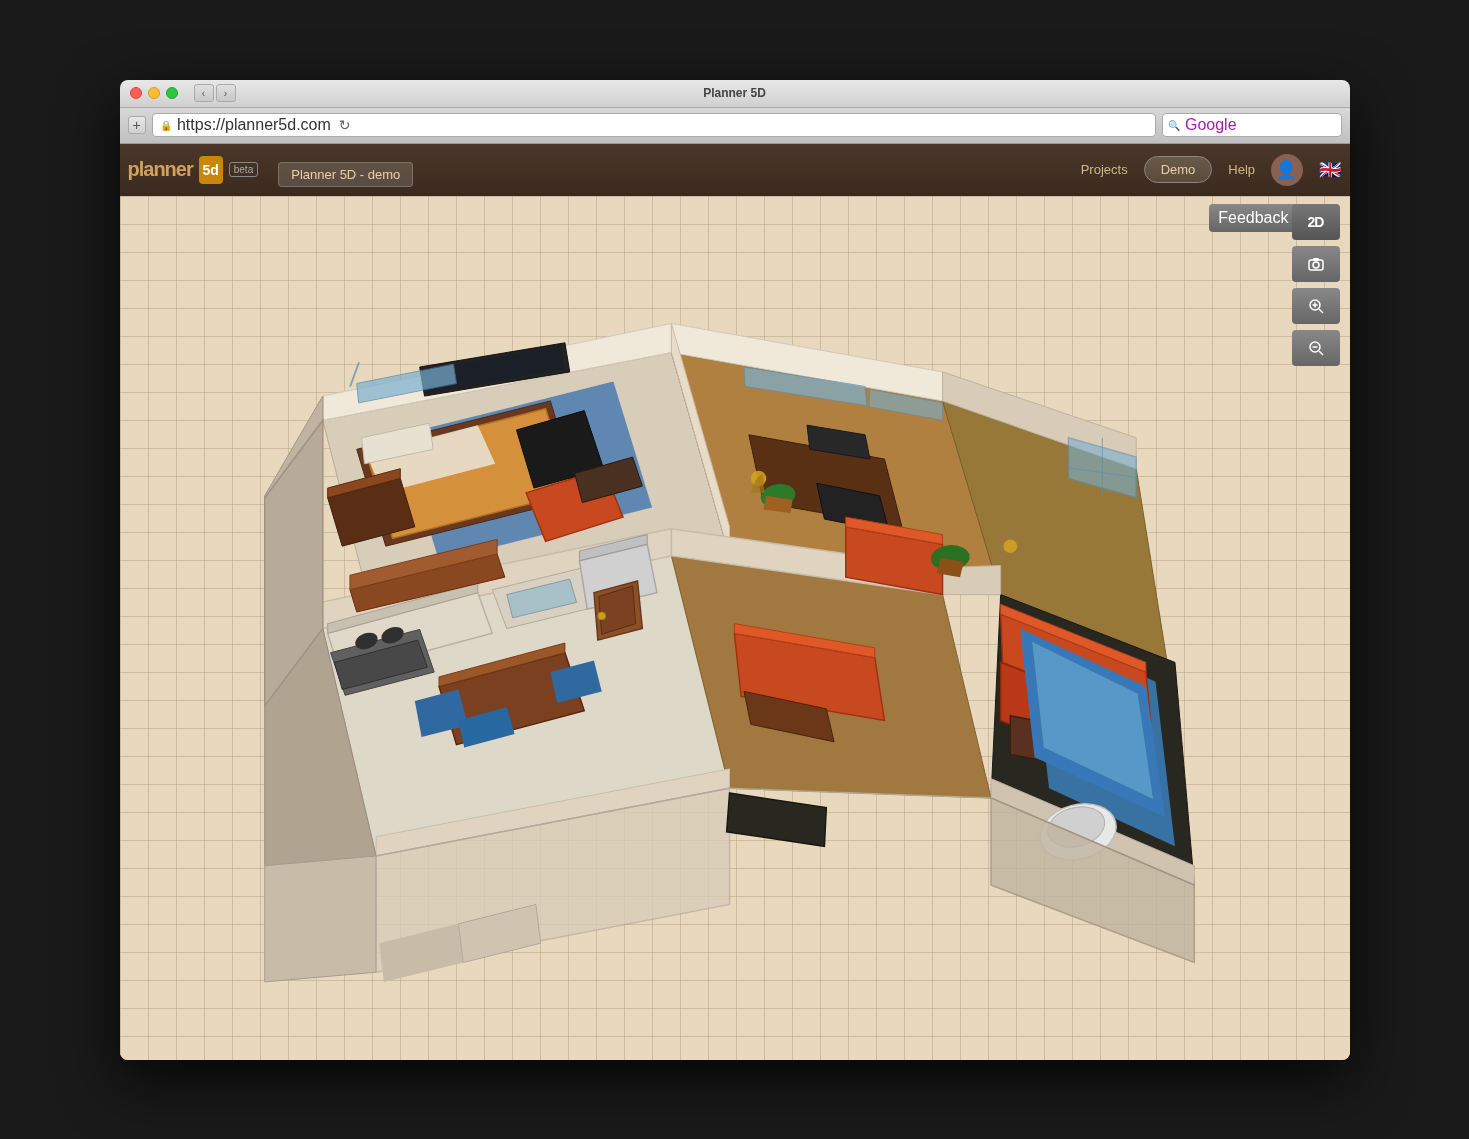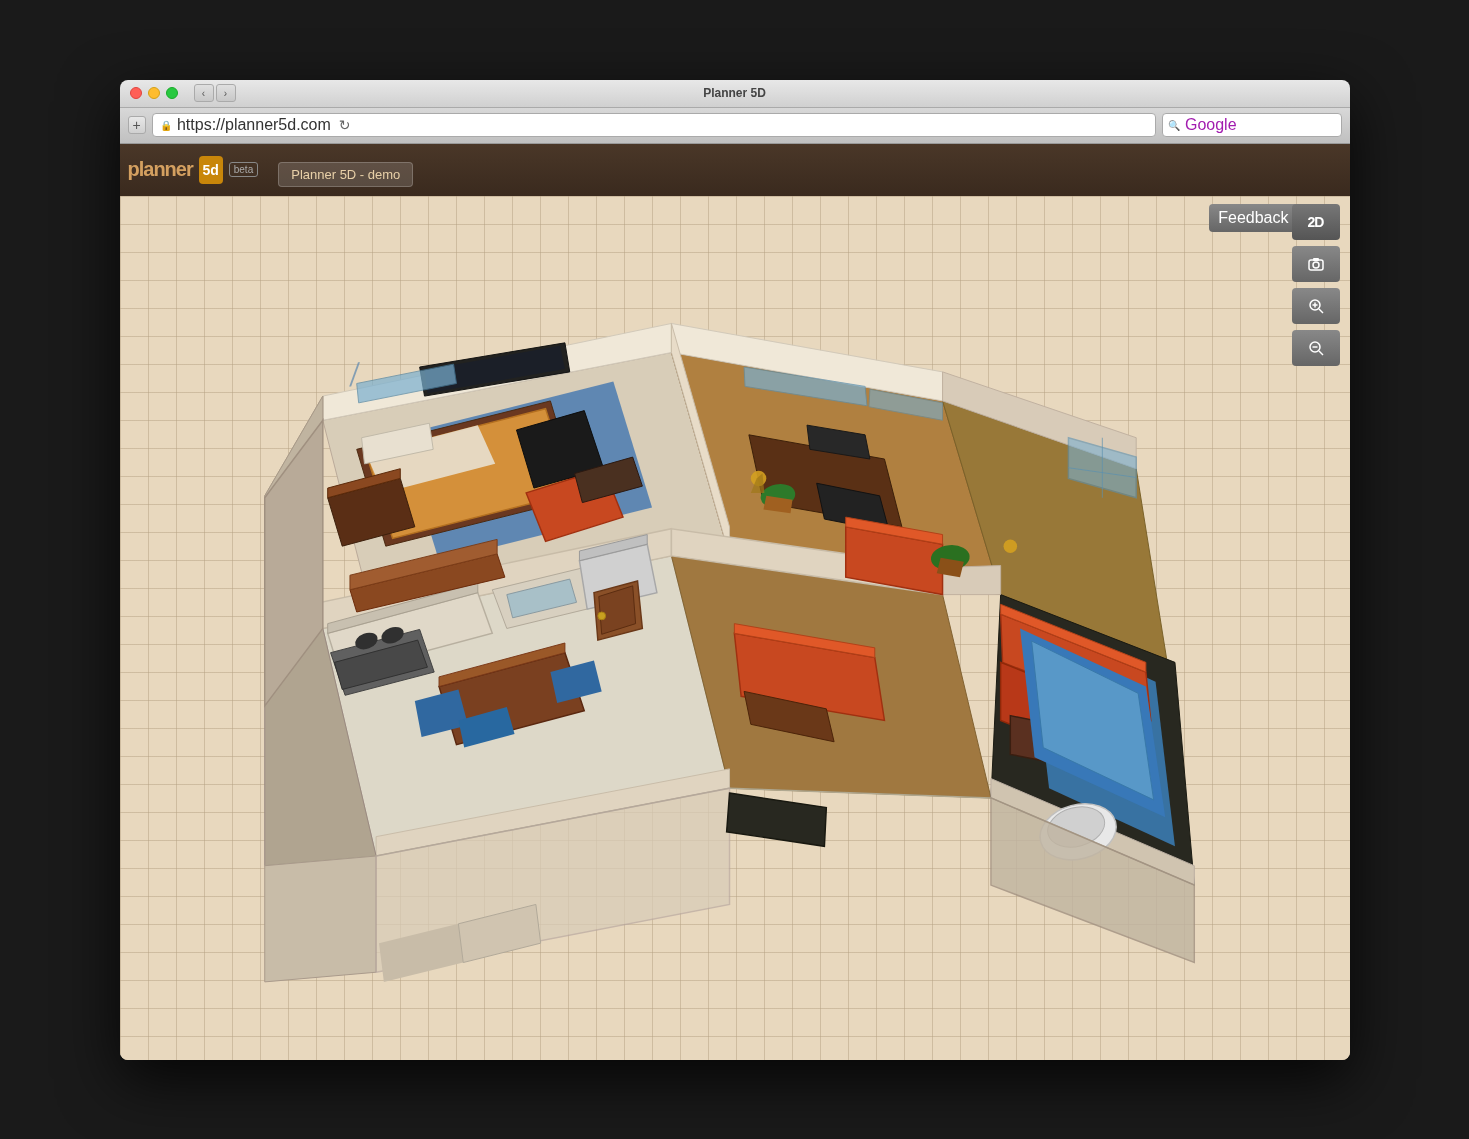--- a/index.html
+++ b/index.html
@@ -348,20 +348,27 @@
 
   <div class="app-header">
     <div class="logo-area">
       <span class="logo-text">planner</span>
       <div class="logo-icon">
         <span>5d</span>
       </div>
       <span class="beta-badge">beta</span>
     </div>
     <div class="project-name-pill">Planner 5D - demo</div>
+    <div class="header-right">
+      <span class="nav-link">Projects</span>
+      <div class="demo-btn">Demo</div>
+      <span class="nav-link">Help</span>
+      <div class="avatar">👤</div>
+      <span class="flag-icon">🇬🇧</span>
+    </div>
   </div>
 
   <div class="main-content">
     <div class="grid-bg"></div>
 
     <div class="feedback-btn">Feedback</div>
 
     <div class="right-toolbar">
       <div class="toolbar-btn toolbar-btn-2d">2D</div>
       <div class="toolbar-btn">

